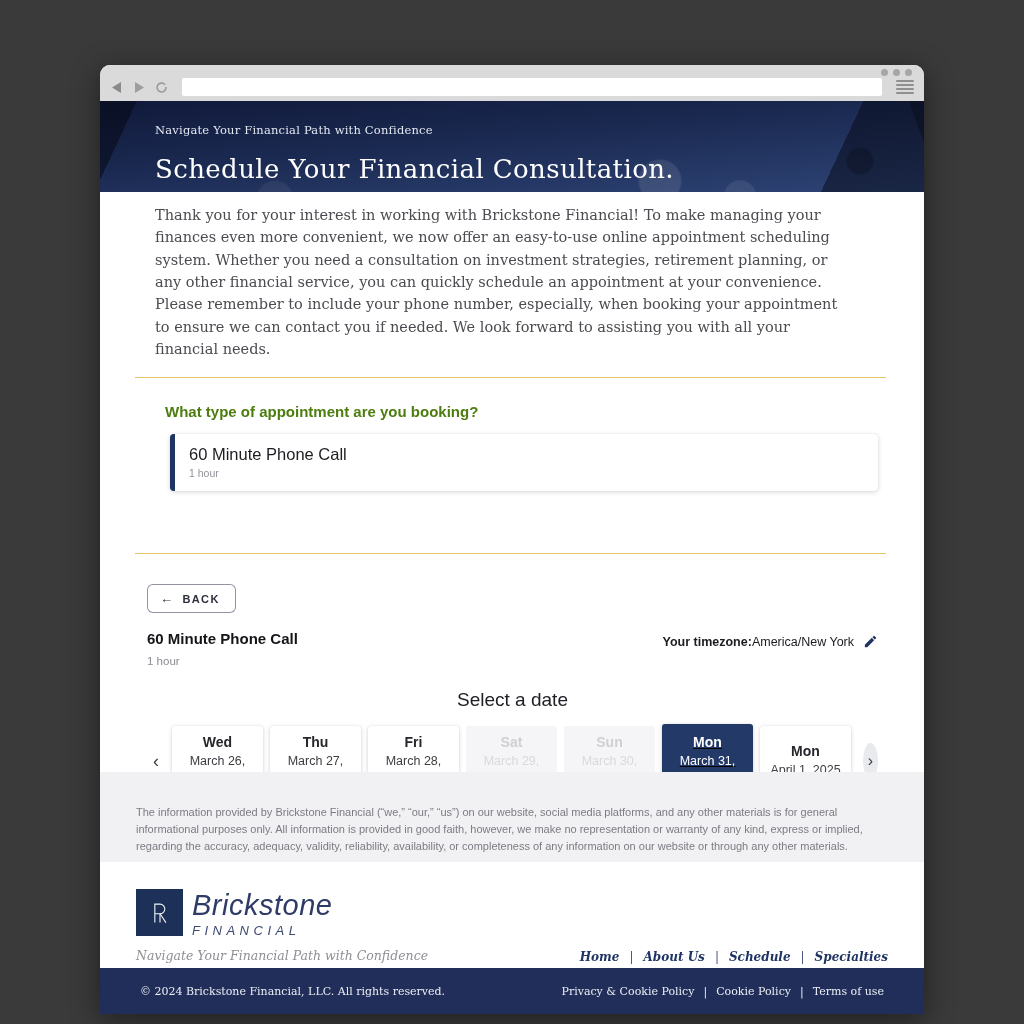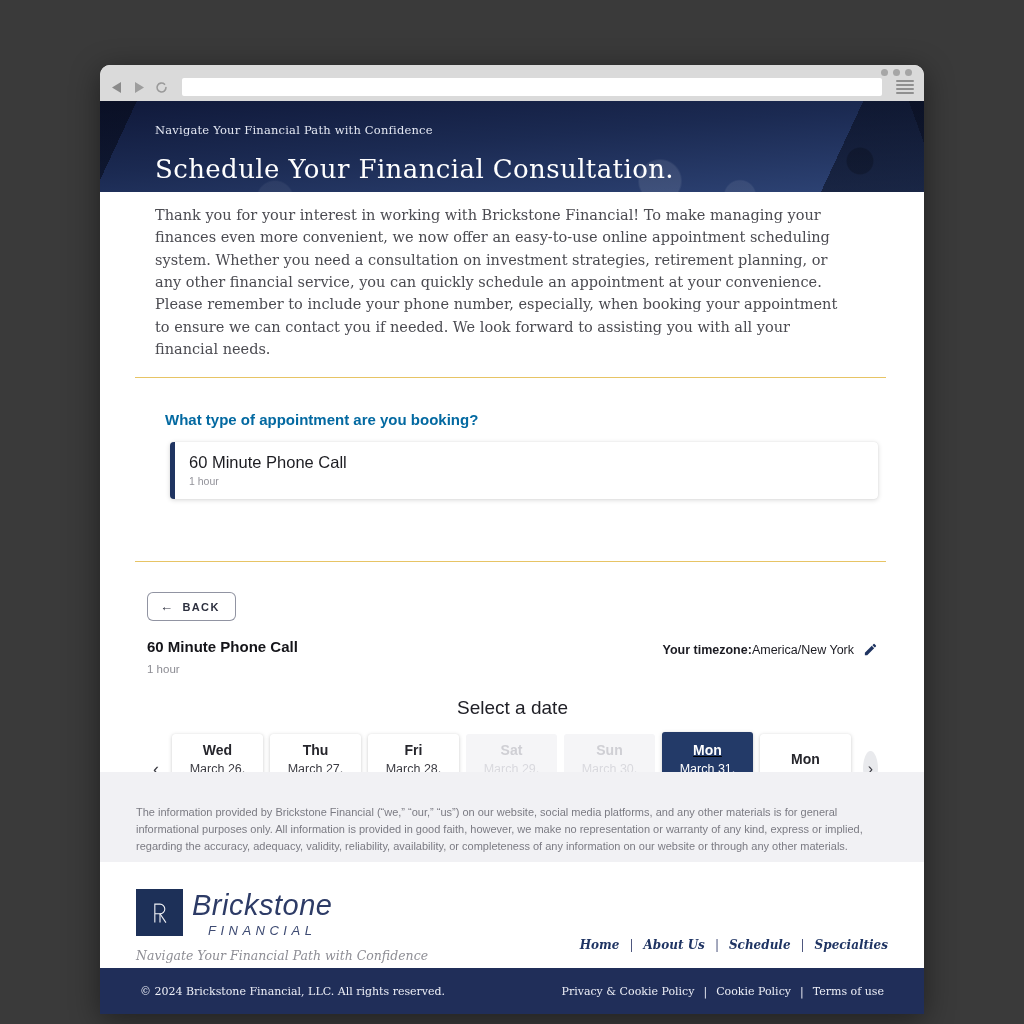--- a/index.html
+++ b/index.html
@@ -44,21 +44,21 @@
       linear-gradient(295deg, rgba(5,8,20,.5) 0 120px, transparent 120px),
       linear-gradient(250deg, rgba(8,12,28,.45) 0 40px, transparent 40px);
   }
   .hero-eyebrow { position:relative; z-index:2; color:#e3e7f2; font-size:11.5px; letter-spacing:.2px; }
   .hero-title { position:relative; z-index:2; color:#ffffff; font-size:26px; font-weight:400; letter-spacing:.4px; margin-top:17px; }
 
   
   .content { height:580px; flex:none; background:#fff; padding-top:12px; }
   .intro { margin:0 84px 0 55px; color:#4b4b51; font-size:14.5px; line-height:1.54; }
   hr.gold { border:none; border-top:1px solid #e7c465; margin:17px 38px 0 35px; }
-  .q-title { margin:33px 46px 0 65px; font-size:15px; font-weight:bold; color:#0369a1; }
+  .q-title { margin:25px 46px 0 65px; font-size:15px; font-weight:bold; color:#4d7c0f; }
   .appt-card {
     margin:14px 46px 0 70px; background:#fff; border-left:5px solid #1f3461; border-radius:4px;
     box-shadow:0 1px 5px rgba(0,0,0,.16), 0 0 1px rgba(0,0,0,.12);
     padding:11px 16px 12px 14px; cursor:pointer;
   }
   .appt-card-title { font-size:16.5px; color:#1d1d22; }
   .appt-card-sub { font-size:10.5px; color:#93939a; margin-top:3px; }
   hr.gold2 { border:none; border-top:1px solid #e7c465; margin:62px 38px 0 35px; }
 
   .step2 { padding:0 46px 0 47px; }
@@ -100,23 +100,23 @@
 
   
   .disclaimer { height:90px; flex:none; background:#f1f1f4; padding:32px 56px 0 36px; }
   .disclaimer p { font-size:11px; line-height:1.55; color:#7b7b83; }
 
   
   .footer { height:106px; flex:none; background:#fff; padding:27px 36px 0 36px; position:relative;font-style:italic; }
   .logo-row { display:flex; align-items:flex-start; gap:9px; }
   .logo-mark { width:47px; height:47px; background:#1d3058; flex:none; display:flex; align-items:center; justify-content:center; }
   .brand-name { font-size:29px; font-weight:300; color:#2d3b66; letter-spacing:.5px; line-height:1; margin-top:2px; }
-  .brand-suffix { font-size:13px; color:#3d4a72; letter-spacing:4.5px; margin-top:3px;text-align:center; }
+  .brand-suffix { font-size:13px; color:#3d4a72; letter-spacing:4.5px; margin-top:3px; }
   .tagline { font-size:12.5px; color:#8e8e95; margin-top:10px; }
-  .footer-nav { position:absolute; right:36px; bottom:16px; font-size:12px; font-weight:bold; color:#1f3463; display:flex; gap:10px; align-items:center; }
+  .footer-nav { position:absolute; right:36px; bottom:4px; font-size:12px; font-weight:bold; color:#1f3463; display:flex; gap:10px; align-items:center; }
   .footer-nav .lnk { cursor:pointer; }
   .footer-nav .sep { font-weight:normal; color:#47507a; }
 
   
   .bottombar {
     flex:1; background:#202e59; color:#eceef6; font-size:11px;
     display:flex; align-items:center; justify-content:space-between; padding:0 40px;
   }
   .legal-links { display:flex; gap:9px; align-items:center; }
   .legal-links .lnk { cursor:pointer; }

